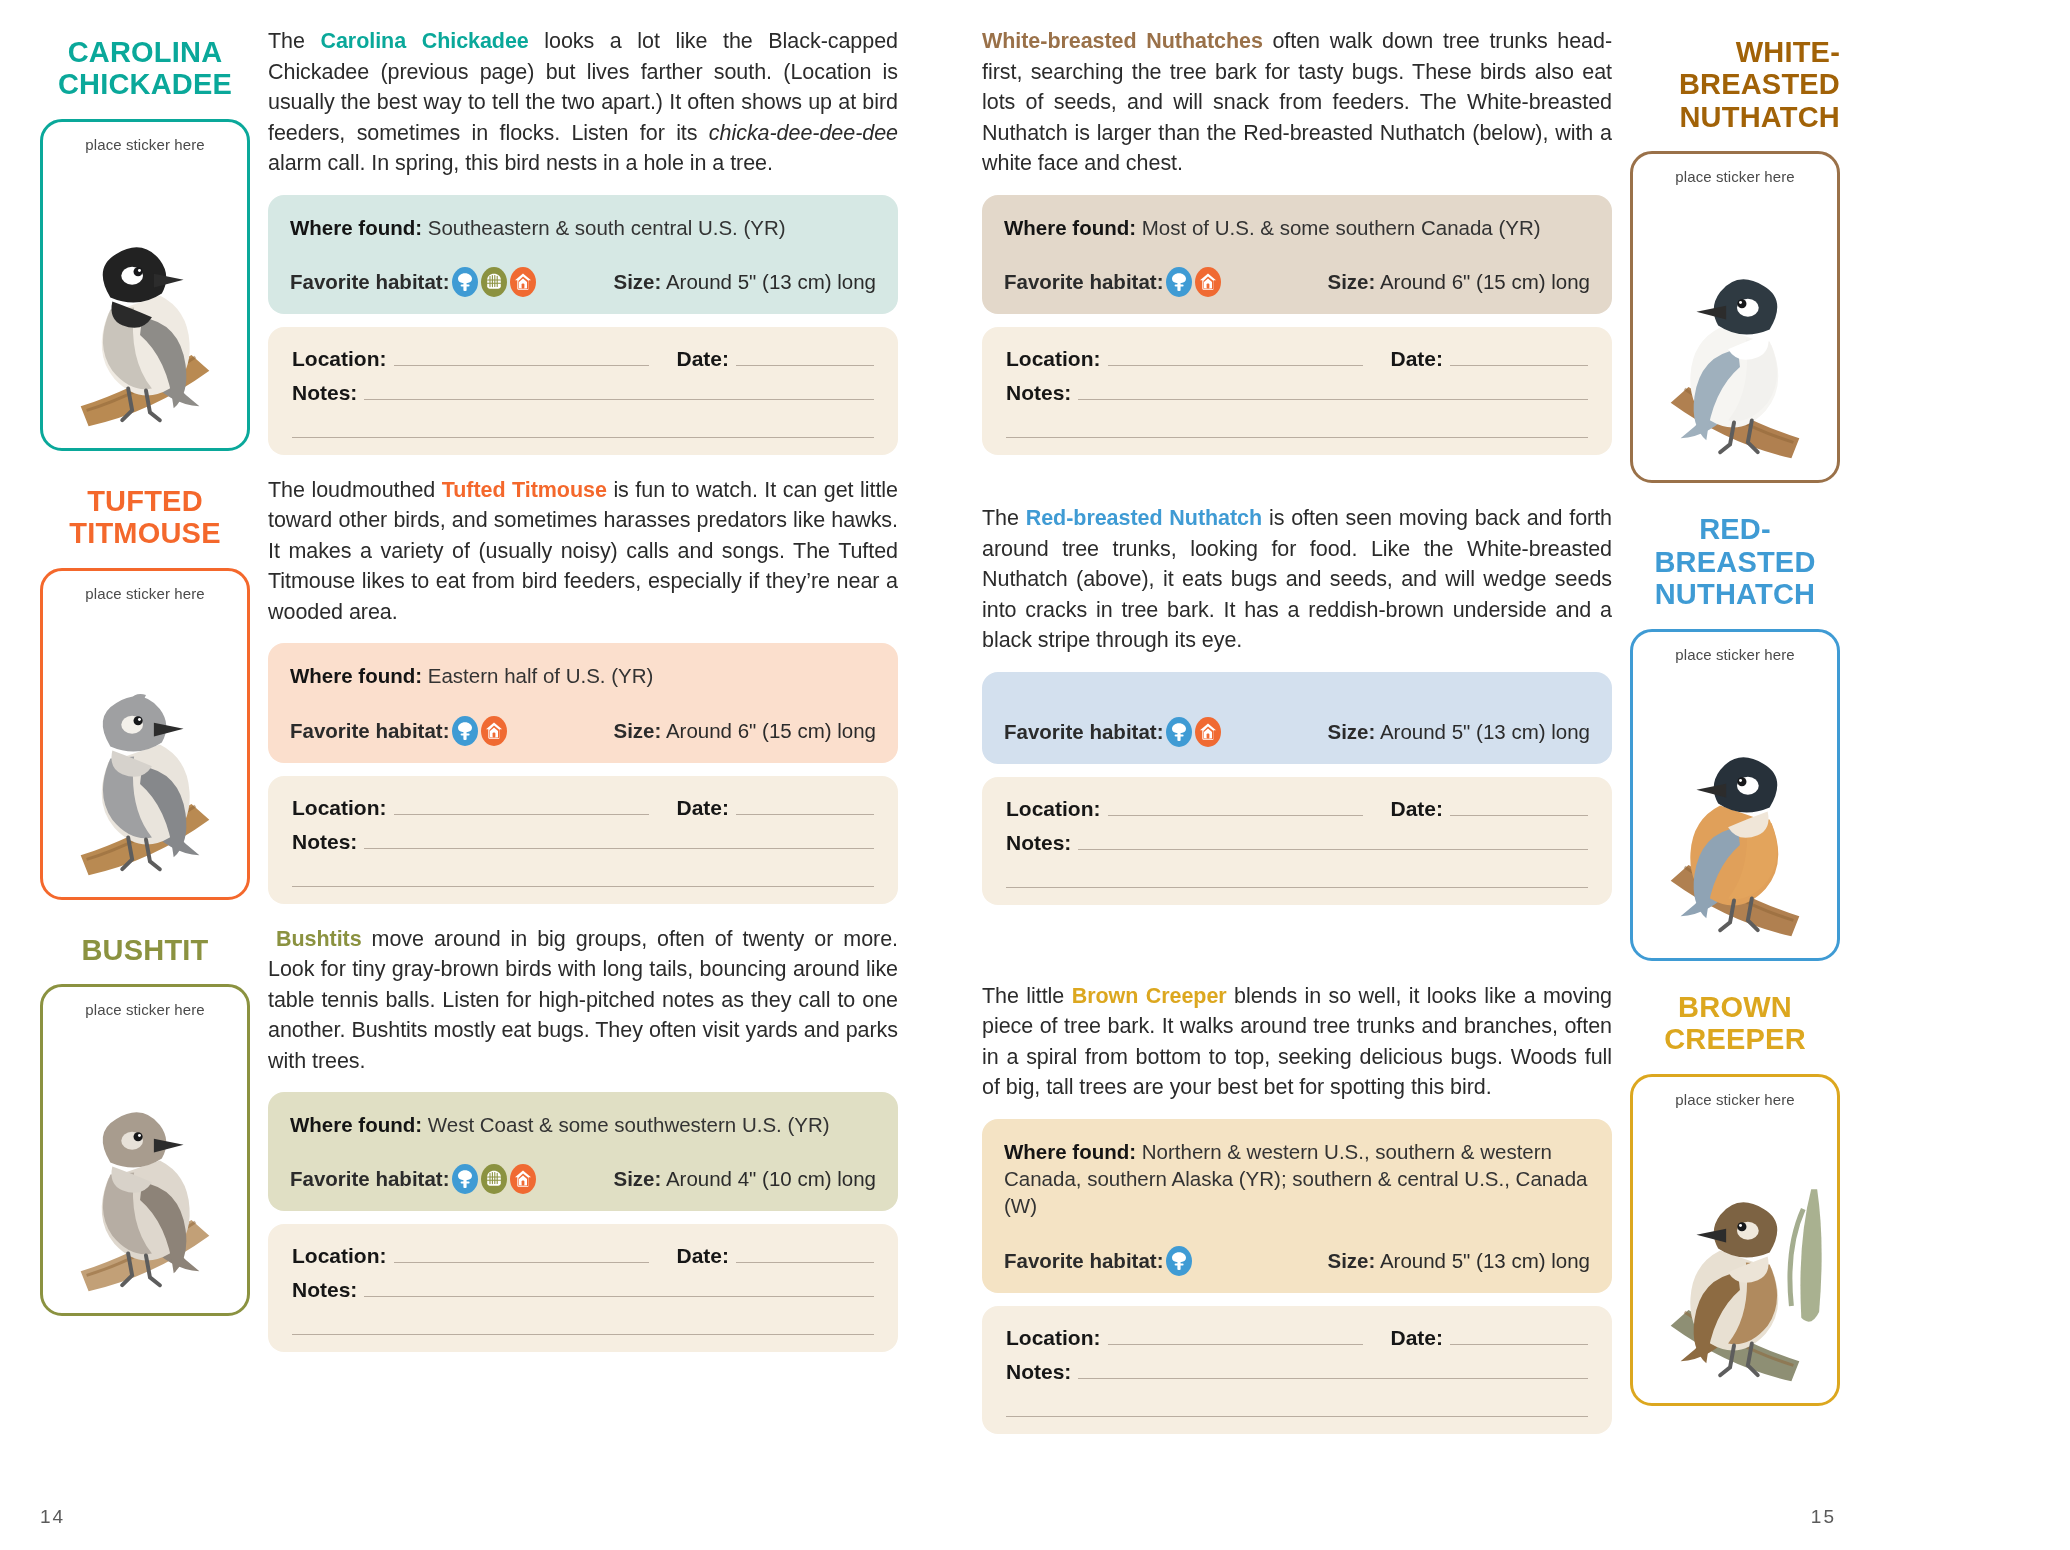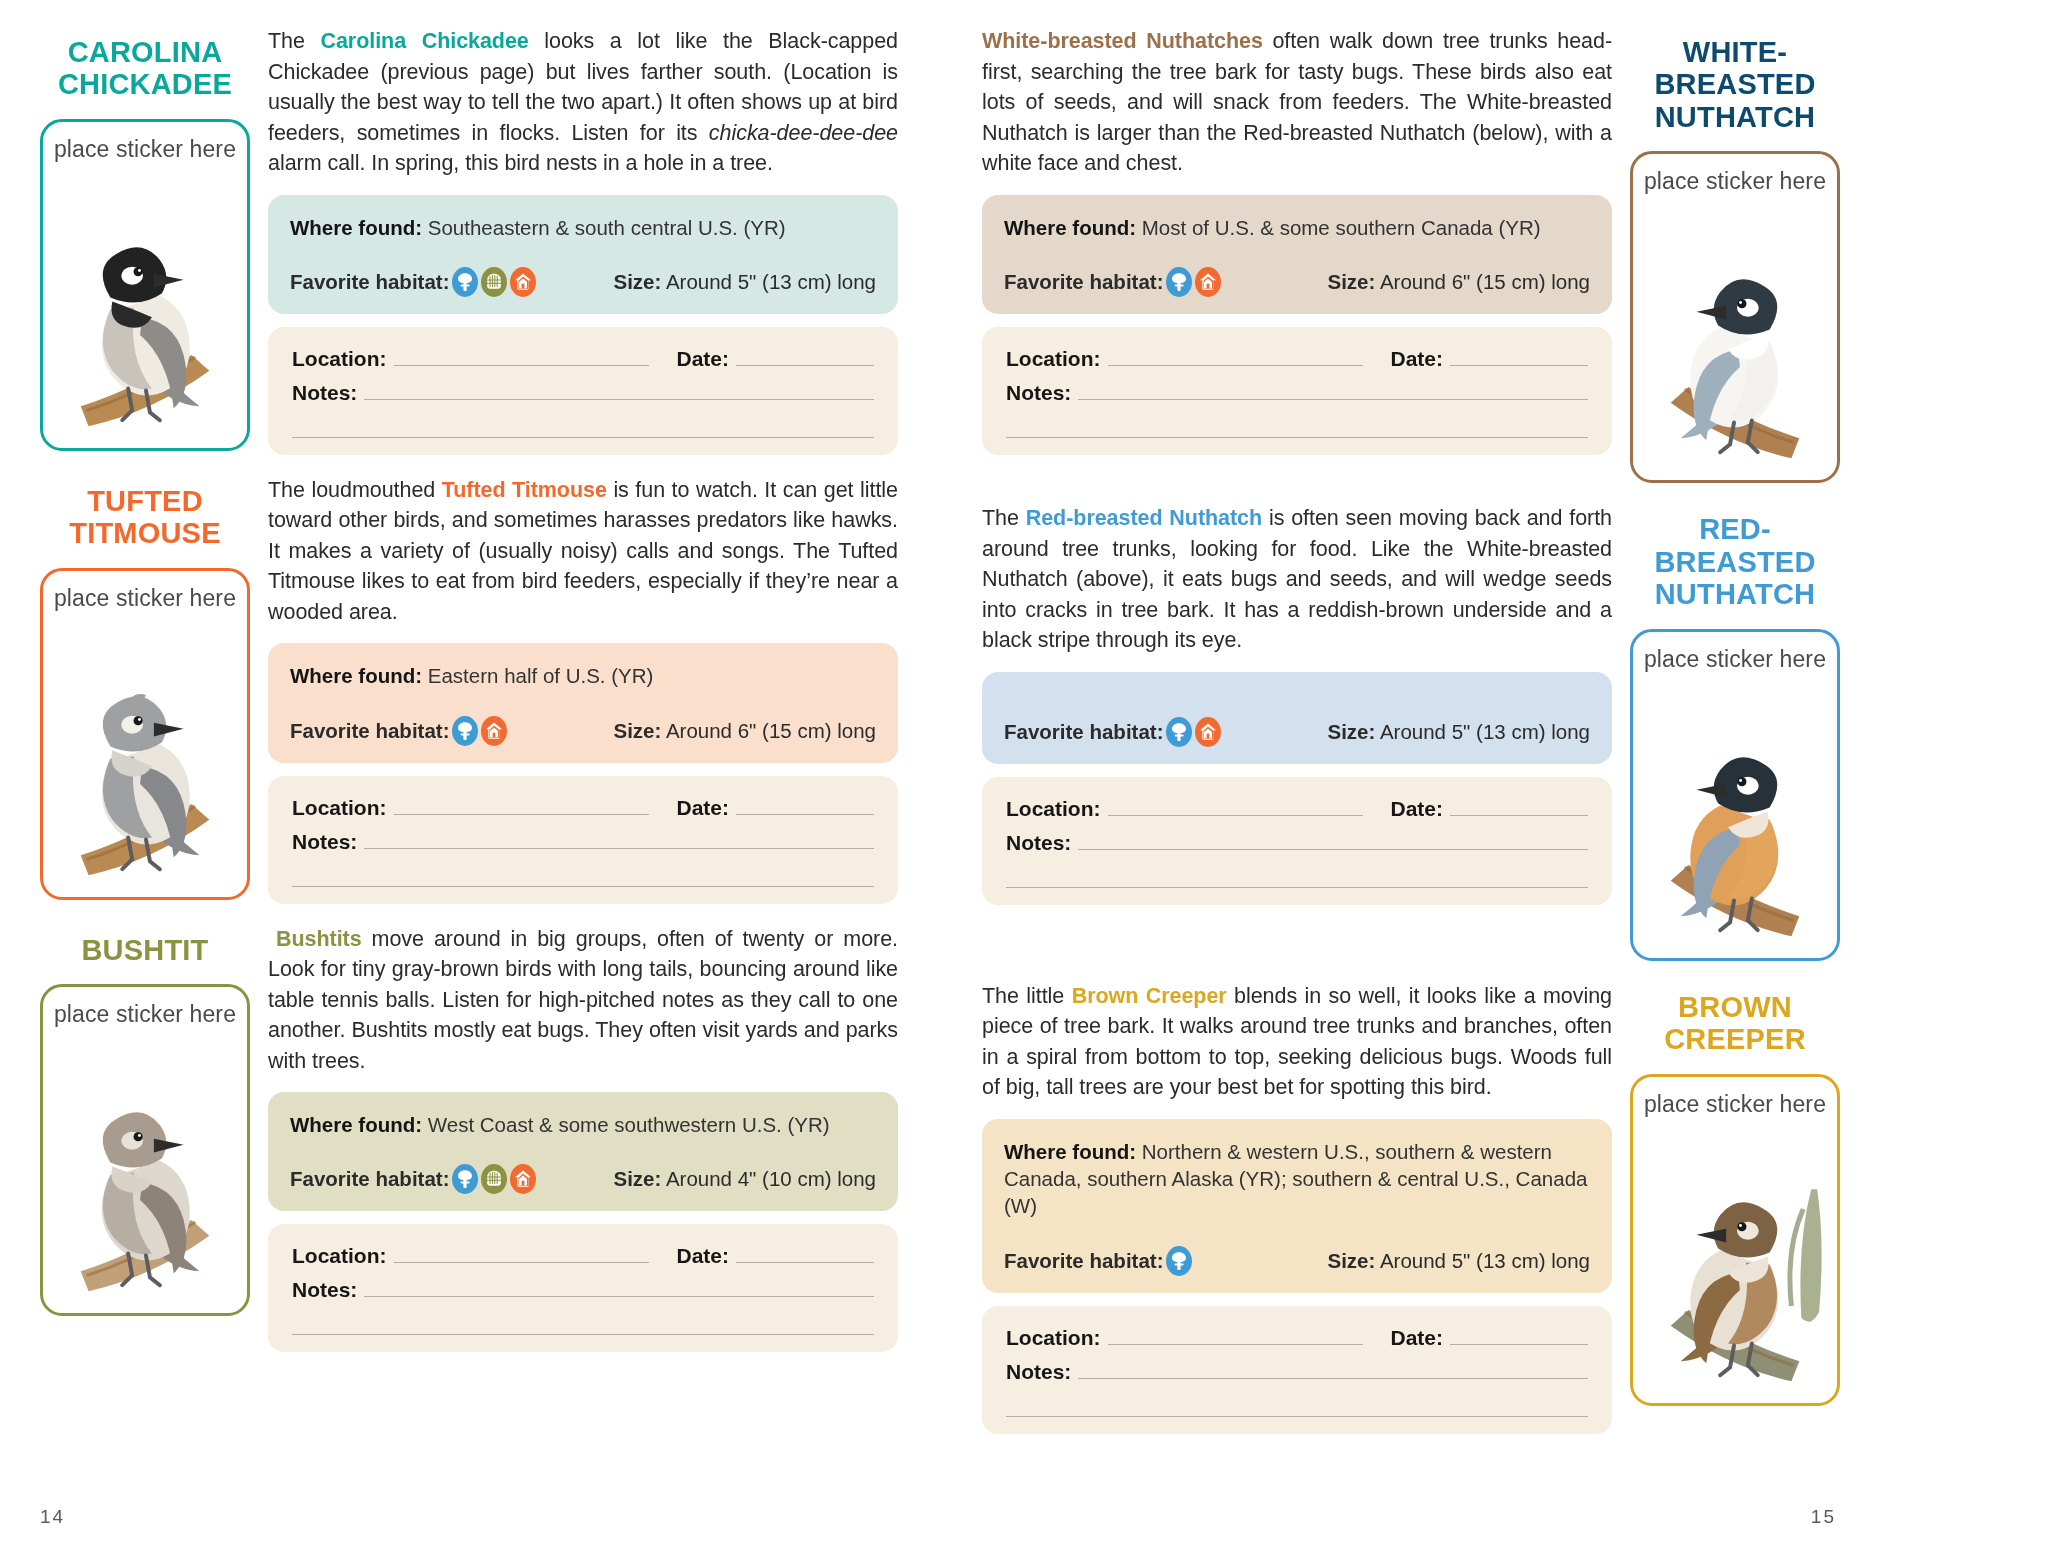--- a/index.html
+++ b/index.html
@@ -44,21 +44,21 @@
     height: 332px;
     background: #fff;
     padding: 14px 8px 8px 8px;
     display: flex;
     flex-direction: column;
     align-items: center;
     overflow: hidden;
     position: relative;
   }
   .sticker-label {
-    font-size: 23px;
+    font-size: 15px;
     color: #4a4a4a;
     letter-spacing: .1px;
     margin-bottom: 2px;
   }
   .bird-art { flex: 1 1 auto; width: 100%; position: relative; }
 
   
   .blurb {
     font-size: 21.5px;
     line-height: 1.42;
@@ -394,21 +394,21 @@
           </div>
         </div>
       </div>
     <div class="page-num">14</div>
   </div>
   <div class="spine"></div>
   <div class="page page-right" id="pageRight">
     <div class="stack" id="stackRight">
         <div class="entry entry-right">
           <div class="bird-col">
-            <div class="bird-title" style="color: #0c4a6e;"><span>WHITE-BREASTED</span><br><span>NUTHATCH</span></div>
+            <div class="bird-title" style="color: #a16207; text-align: right;"><span>WHITE-BREASTED</span><br><span>NUTHATCH</span></div>
             <div class="sticker-frame" style="border-color: rgb(154, 113, 73);">
               <div class="sticker-label">place sticker here</div>
               <div class="bird-art"><svg viewBox="0 0 190 240" width="100%" height="100%" preserveAspectRatio="xMidYMax meet">
                   <g transform="translate(190,0) scale(-1,1)">
                     <path d="M30 206 q50 -16 112 -52 l18 16 q-58 42 -122 56z" fill="#b08050"></path>
                     <path d="M36 210 q52 -16 110 -54" stroke="#8d6336" stroke-width="3" fill="none" opacity=".5"></path>
                     <path d="M96 150 q26 34 54 56 q-30 -2 -54 -30z" fill="#9fb0bd"></path>
                     <path d="M58 112 q-16 40 6 66 q26 28 56 10 q22 -14 20 -46 q-2 -34 -30 -48z" fill="#f6f5f2"></path>
                     <path d="M60 108 q-16 36 2 62 q18 22 40 18 q-24 -30 -18 -82z" fill="#f2f1ee"></path>
                     <path d="M92 116 q38 6 44 48 q4 30 -12 44 q-6 -50 -34 -74z" fill="#9fb0bd"></path>

